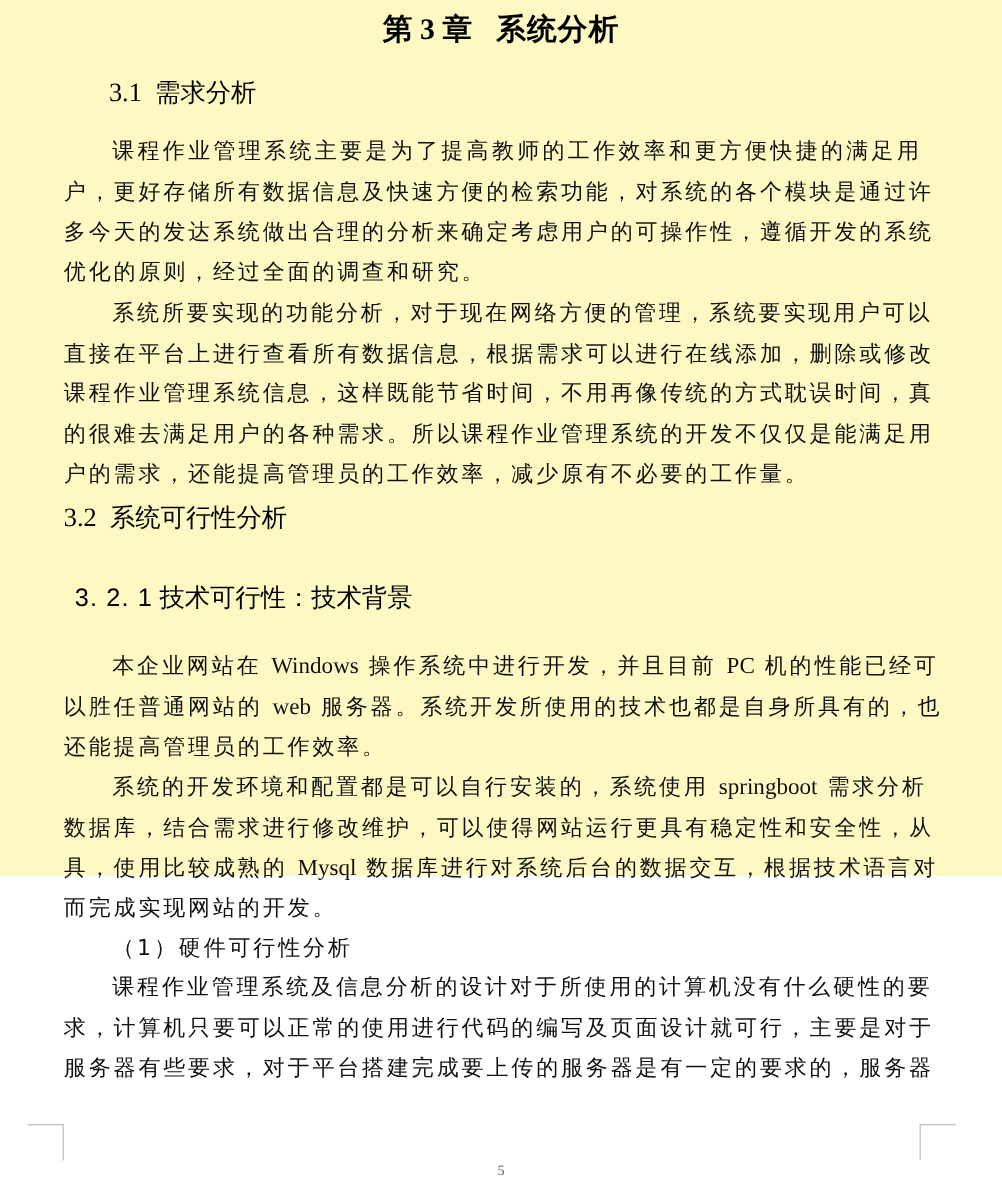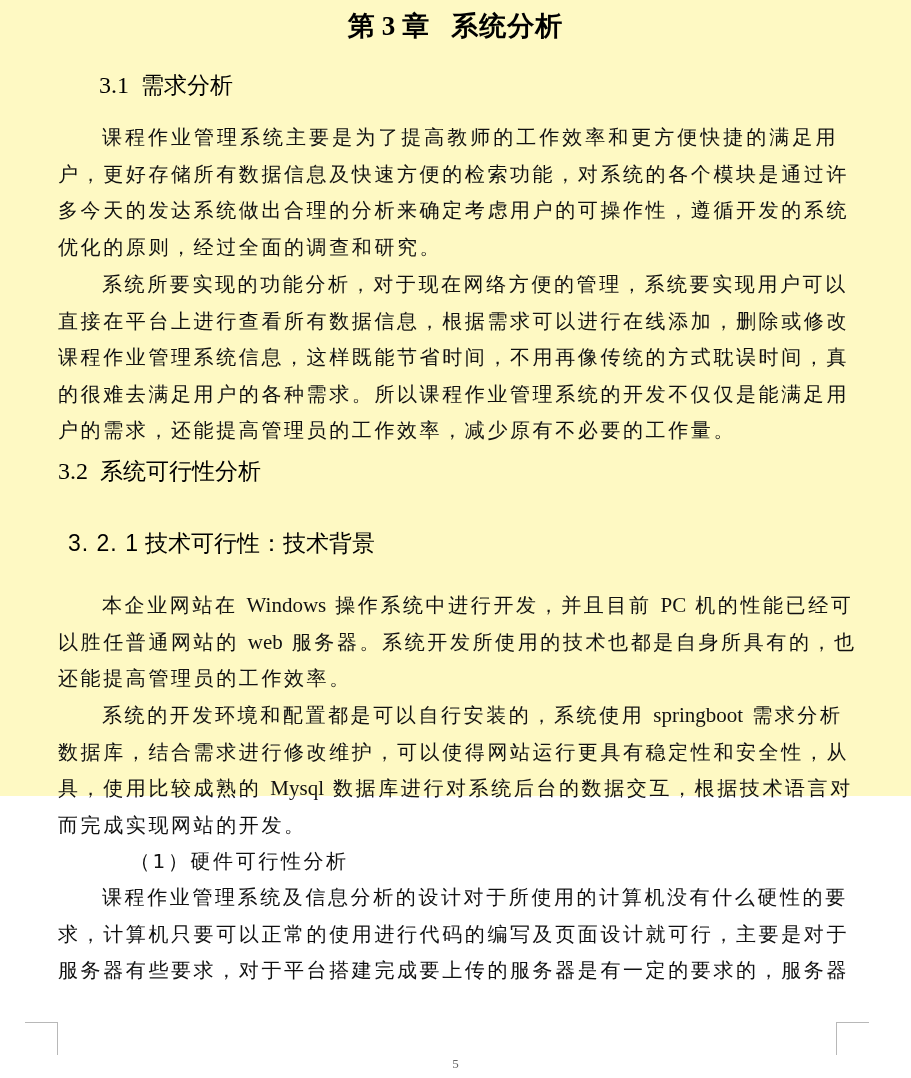--- a/index.html
+++ b/index.html
@@ -97,21 +97,20 @@
     .line { text-indent: 0; }
     .sub-item {
       position: absolute;
       left: 102px;
       font-size: 20px;
       line-height: 36px;
       letter-spacing: 2.6px;
       font-family: "DejaVu Sans", "Liberation Sans", sans-serif;
       white-space: nowrap;
       color: #111111;
-      margin-left: 28px;
     }
     .corner {
       position: absolute;
       width: 32px;
       height: 32px;
       border-color: #b8b8b8;
       border-style: solid;
       border-width: 0;
     }
     .corner.left {

